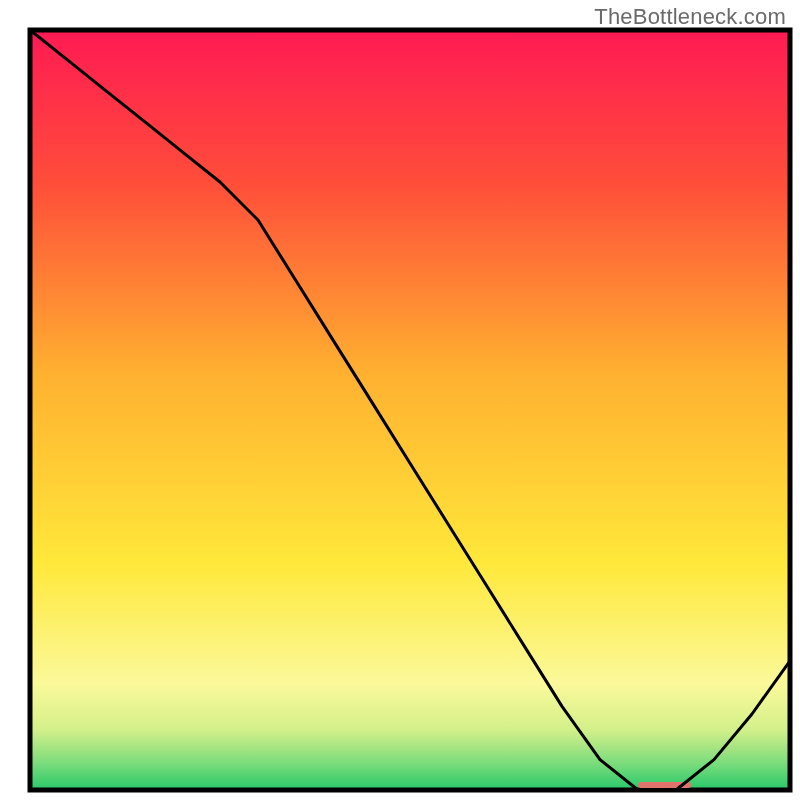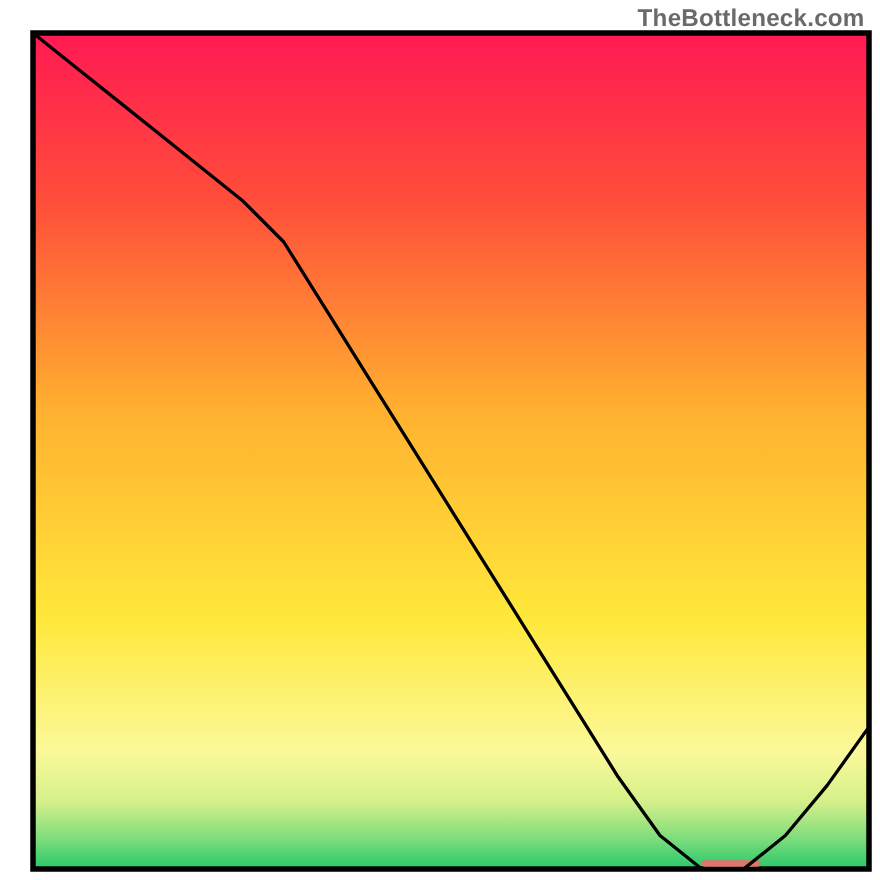--- a/index.html
+++ b/index.html
@@ -13,21 +13,21 @@
   .container {
     position: relative;
     width: 800px;
     height: 800px;
   }
   .watermark {
     position: absolute;
     top: 4px;
     right: 14px;
     font-size: 22px;
-    font-weight: 700;
+    font-weight: 400;
     color: #6a6a6a;
     letter-spacing: 0.2px;
   }
   svg {
     display: block;
   }
 </style>
 </head>
 <body>
 

